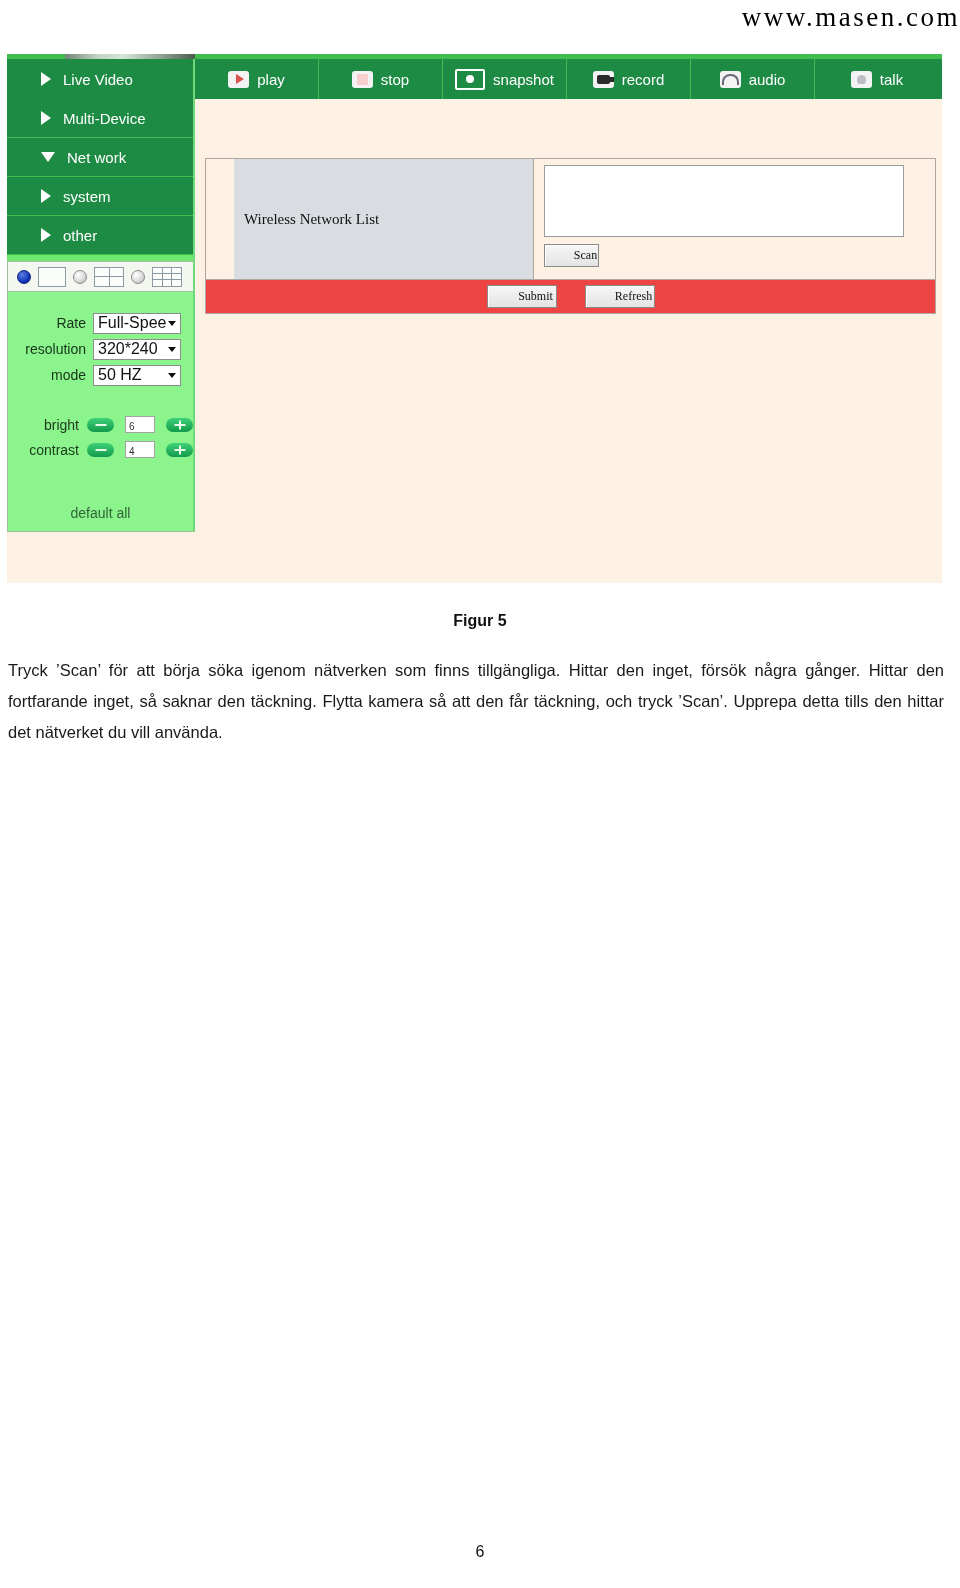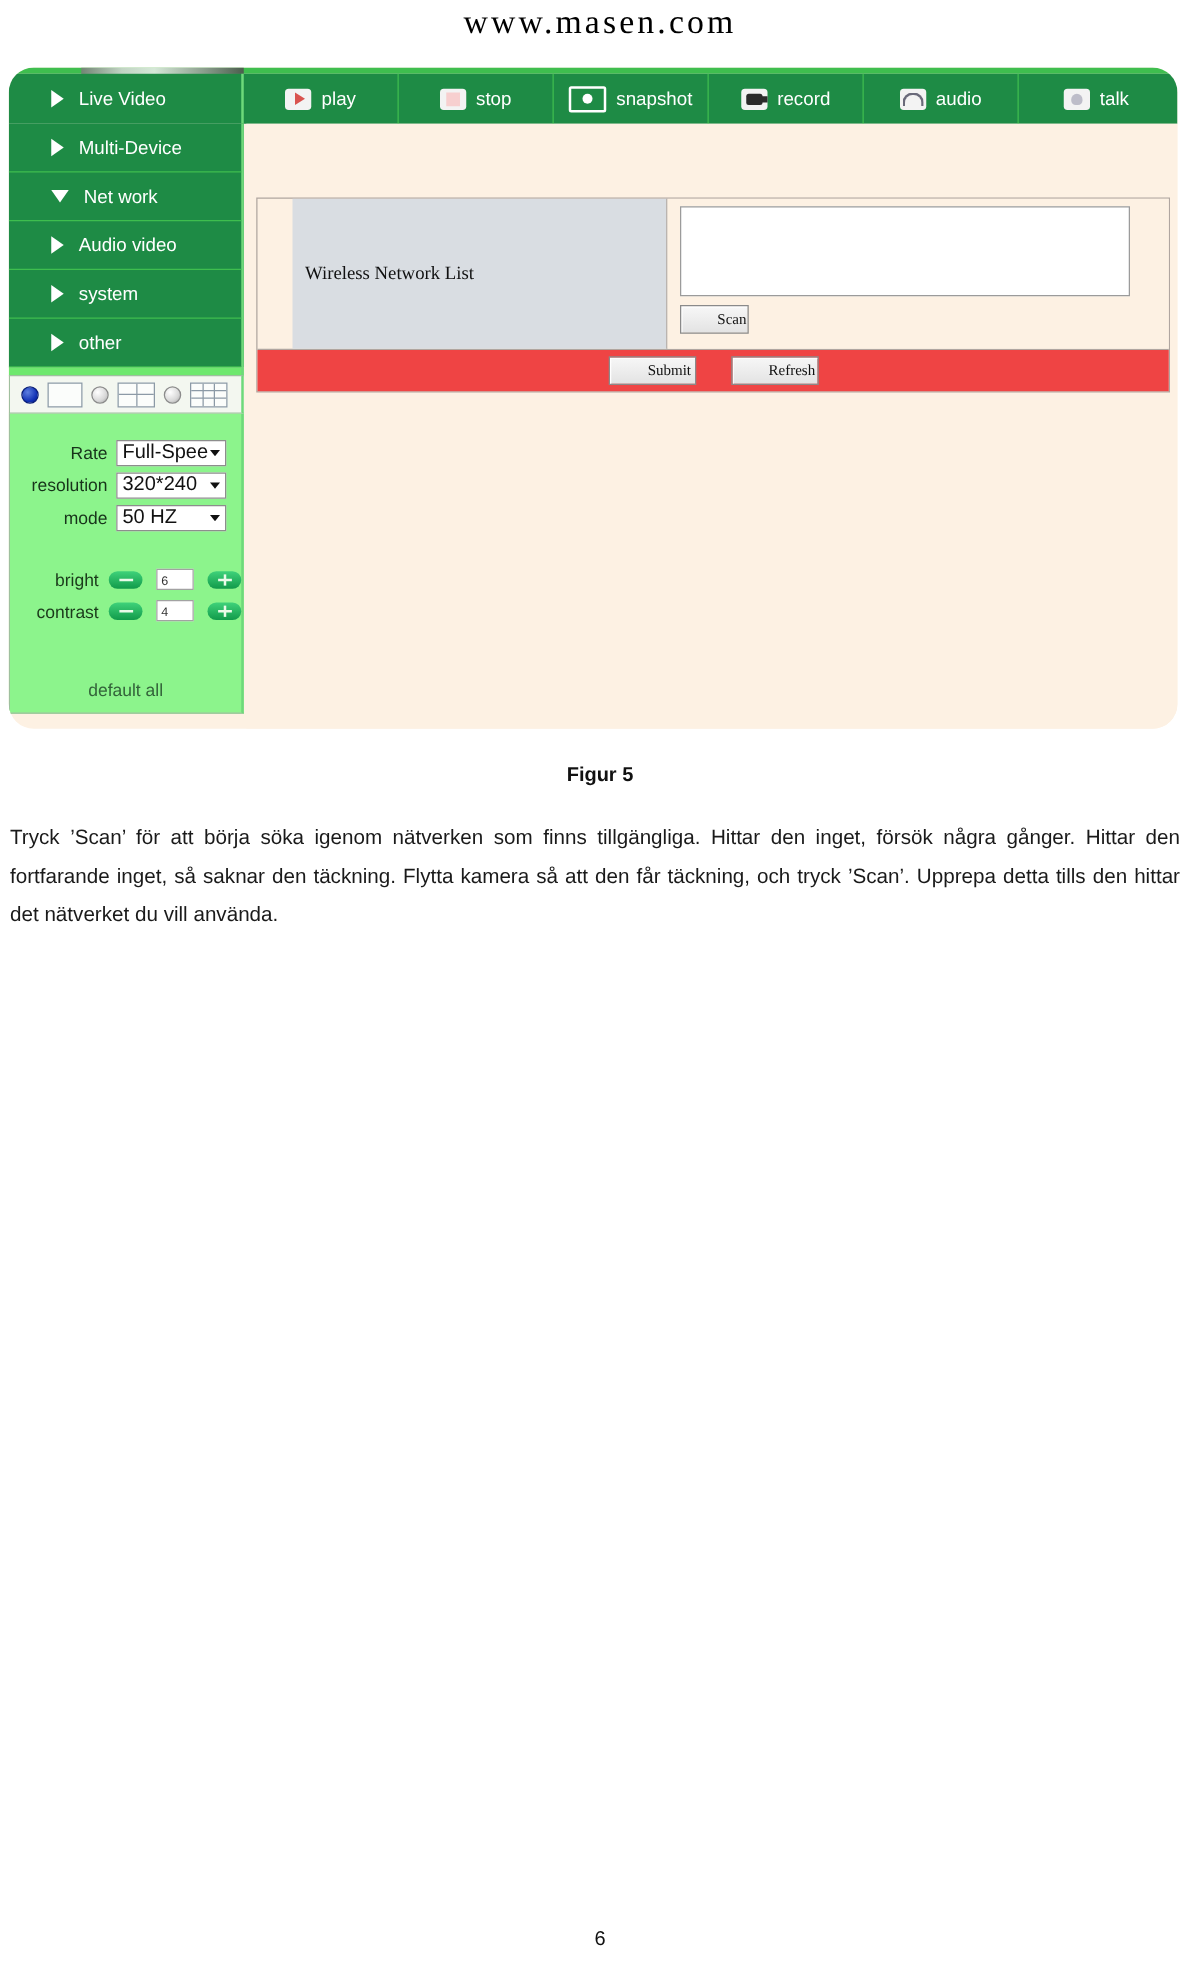--- a/index.html
+++ b/index.html
@@ -13,40 +13,39 @@
     position: relative;
     font-family: "Liberation Sans", sans-serif;
     overflow: hidden;
   }
 
   
   .site-header {
     position: absolute;
     top: 0; left: 0;
     width: 960px;
-    text-align: center;
+    text-align: right;
     font-family: "Liberation Serif", serif;
     font-size: 27px;
     letter-spacing: 2.5px;
     color: #000;
     padding-top: 2px;
     white-space: nowrap;
   }
 
   
   .shot {
     position: absolute;
     left: 7px;
     top: 54px;
     width: 935px;
     height: 529px;
     background: #fdf1e3;
     box-sizing: border-box;
     overflow: hidden;
-    border-radius: 20px;
   }
   .shot-topline {
     position: absolute;
     left: 0; top: 0;
     width: 935px; height: 5px;
     background: #3fbe4f;
   }
   .shot-thumb {
     position: absolute;
     left: 58px; top: 0;
@@ -492,24 +491,20 @@
       <div class="nav-item">
         <span class="tri-right"></span>
         <span>Multi-Device</span>
       </div>
       <div class="nav-item">
         <span class="tri-down"></span>
         <span>Net work</span>
       </div>
       <div class="nav-item">
         <span class="tri-right"></span>
-        <span>Audio video</span>
-      </div>
-      <div class="nav-item">
-        <span class="tri-right"></span>
         <span>system</span>
       </div>
       <div class="nav-item">
         <span class="tri-right"></span>
         <span>other</span>
       </div>
     </div>
 
     <div class="nav-spacer"></div>
 

